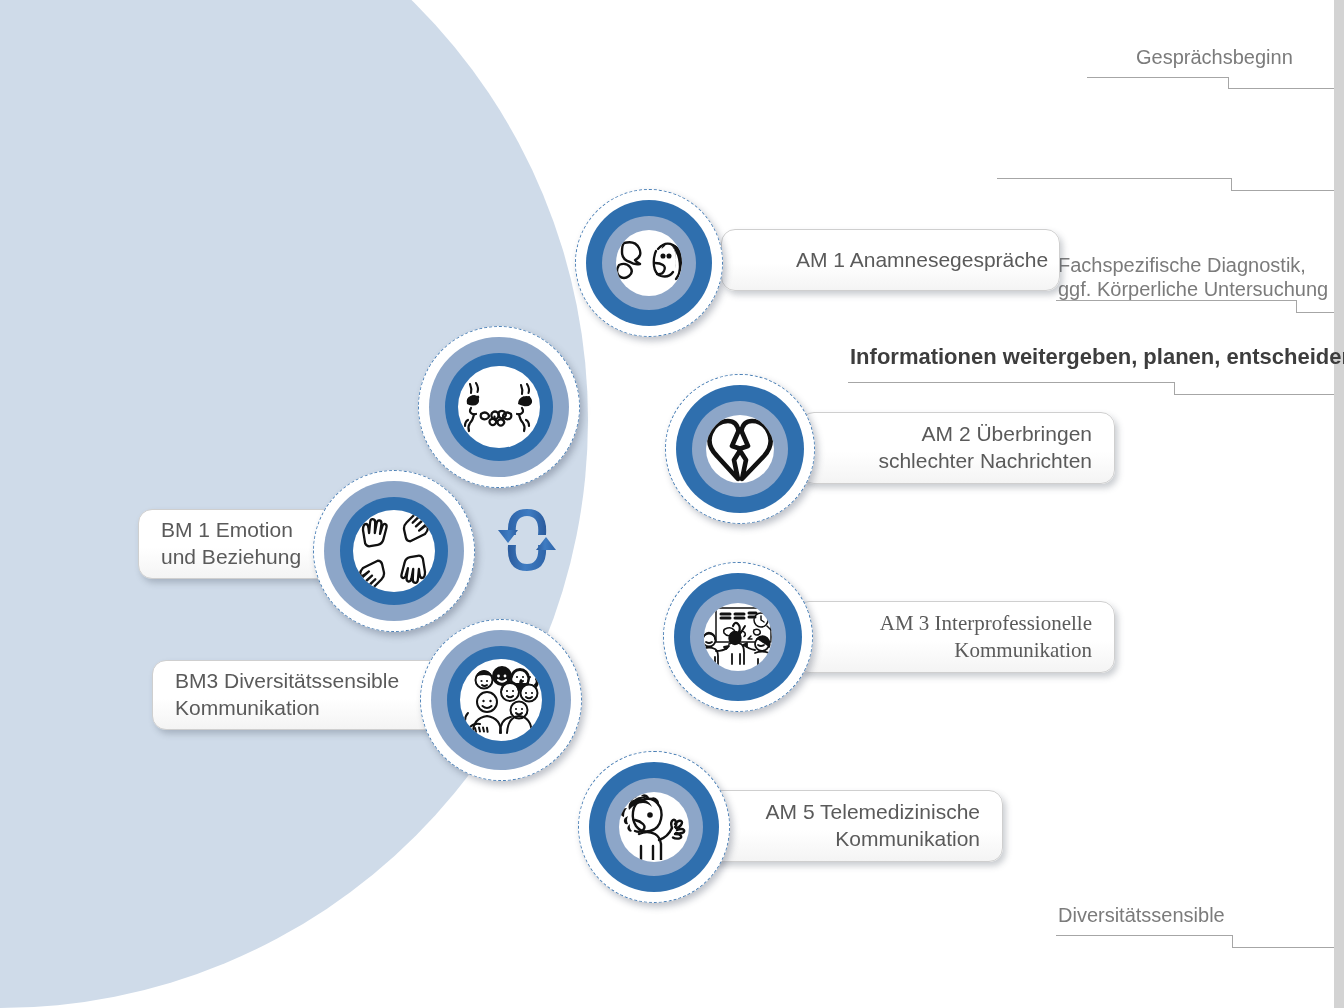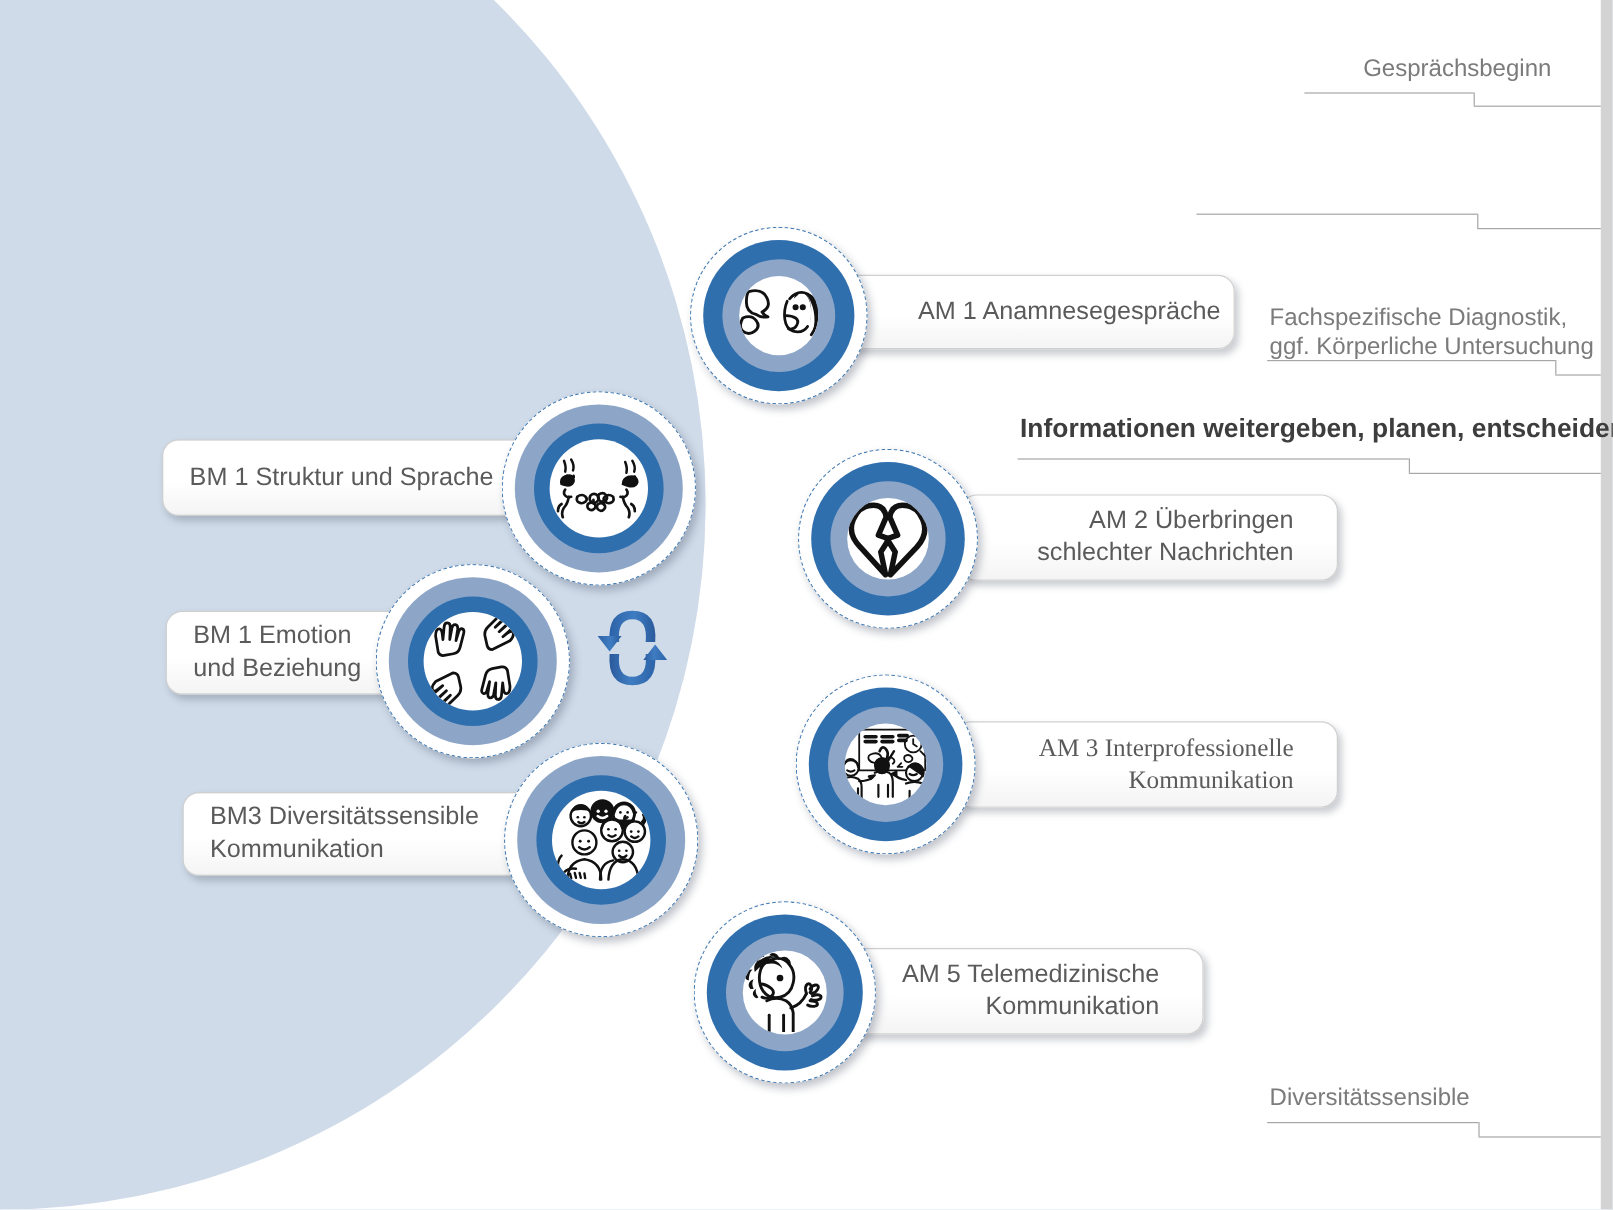--- a/index.html
+++ b/index.html
@@ -92,21 +92,21 @@
     display:flex;
     align-items:center;
     box-sizing:border-box;
     color:#5a5a5a;
     font-size:21px;
     line-height:1.28;
   }
   .pill .txt{ white-space:pre; display:block; width:100%; }
   .pill.lefttext{ justify-content:flex-start; padding-left:22px; }
   .pill.lefttext .txt{ text-align:left; }
-  .pill.righttext{ justify-content:flex-start; padding-right:36px; }
+  .pill.righttext{ justify-content:flex-start; padding-right:22px; }
   .pill.righttext .txt{ text-align:right; }
 
   
   .cycle{position:absolute;}
 </style>
 </head>
 <body>
 
 <div id="stage">
 
@@ -141,35 +141,32 @@
     <div class="hline" style="left:1174px;top:394px;width:160px;"></div>
   </div>
 
   <div class="phase light" style="left:0;top:0;width:1344px;height:1008px;">
     <div class="ptext" style="left:1058px;top:903px;">Diversitätssensible</div>
     <div class="hline" style="left:1056px;top:935px;width:176px;"></div>
     <div class="vline" style="left:1232px;top:935px;height:12px;"></div>
     <div class="hline" style="left:1232px;top:947px;width:102px;"></div>
   </div>
 
-  <div class="pill lefttext" style="left:135px;top:366px;width:335px;height:64px;">
-    <span class="txt">BM 1 Struktur und Sprache</span>
-  </div>
 
   <div class="pill lefttext" style="left:138px;top:509px;width:235px;height:70px;">
     <span class="txt">BM 1 Emotion
 und Beziehung</span>
   </div>
 
   <div class="pill lefttext" style="left:152px;top:660px;width:330px;height:70px;">
     <span class="txt">BM3 Diversitätssensible
 Kommunikation</span>
   </div>
 
-  <div class="pill lefttext" style="left:690px;top:229px;width:339px;height:62px;padding-left:74px;">
+  <div class="pill lefttext" style="left:721px;top:229px;width:339px;height:62px;padding-left:74px;">
     <span class="txt">AM 1 Anamnesegespräche</span>
   </div>
 
   <div class="pill righttext" style="left:800px;top:412px;width:315px;height:72px;">
     <span class="txt">AM 2 Überbringen
 schlechter Nachrichten</span>
   </div>
 
   <div class="pill righttext" style="left:795px;top:601px;width:320px;height:72px;font-family:Liberation Serif, serif;">
     <span class="txt">AM 3 Interprofessionelle

